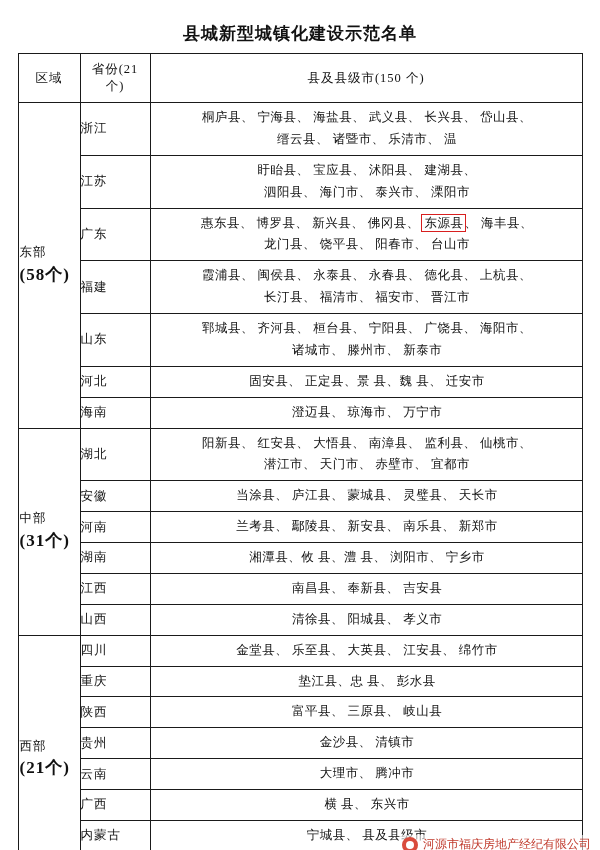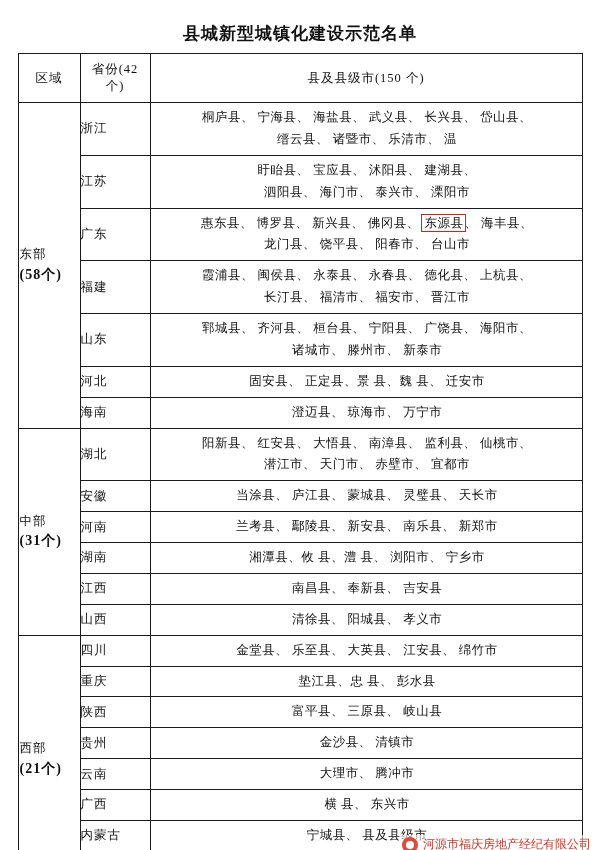--- a/index.html
+++ b/index.html
@@ -57,21 +57,21 @@
 
   td.region {
     text-align: left;
     font-size: 14px;
     font-weight: bold;
     line-height: 1.5;
     letter-spacing: 1px;
   }
   td.region .cnt {
     display: block;
-    font-size: 14px;
+    font-size: 17px;
     font-weight: bold;
   }
   td.prov {
     text-align: left;
     font-size: 13px;
     letter-spacing: 1px;
     padding: 4px 0;
   }
   td.list {
     text-align: center;
@@ -125,21 +125,21 @@
 
   <table class="main">
     <colgroup>
       <col class="col-region">
       <col class="col-prov">
       <col class="col-list">
     </colgroup>
     <tbody id="table-body">
       <tr class="hdr">
         <td>区域</td>
-        <td>省份(42 个)</td>
+        <td>省份(21 个)</td>
         <td>县及县级市(150 个)</td>
       </tr>
     <tr>
           <td class="region" rowspan="7"><span>东部</span><span class="cnt">(58个)</span></td>
           <td class="prov">浙江</td>
           <td class="list">桐庐县、 宁海县、 海盐县、 武义县、 长兴县、 岱山县、<br>缙云县、 诸暨市、 乐清市、 温</td>
         </tr>
         <tr>
           <td class="prov">江苏</td>
           <td class="list">盱眙县、 宝应县、 沭阳县、 建湖县、<br>泗阳县、 海门市、 泰兴市、 溧阳市</td>

